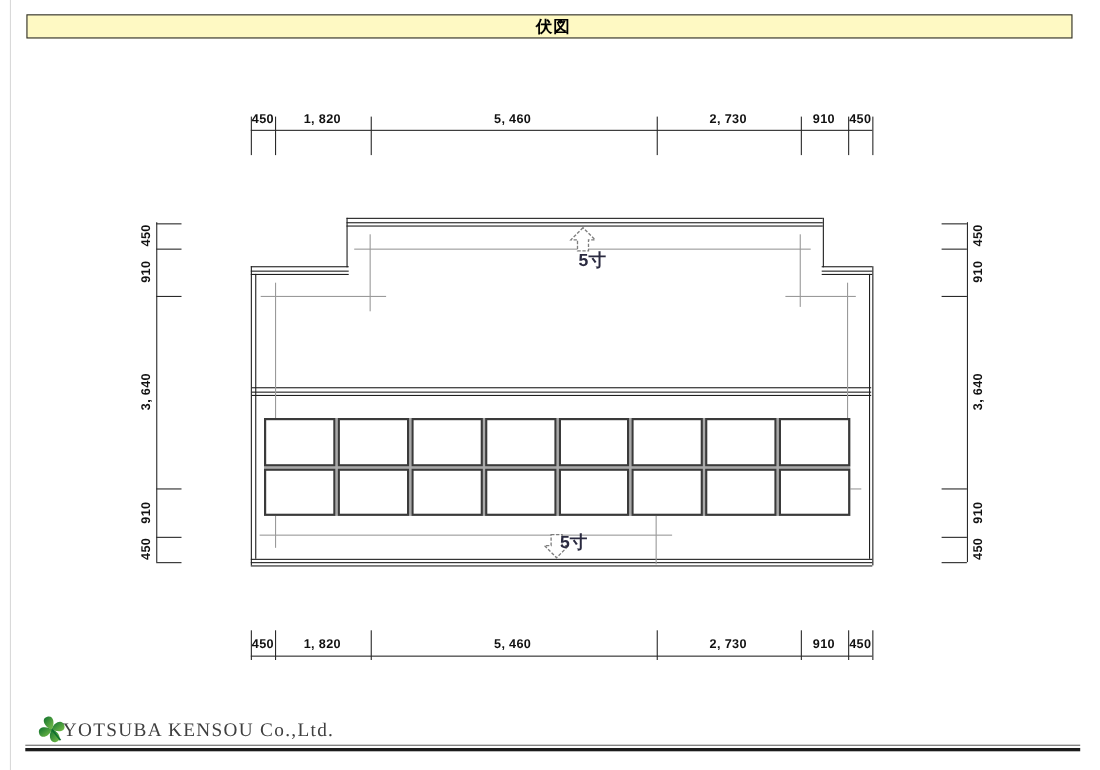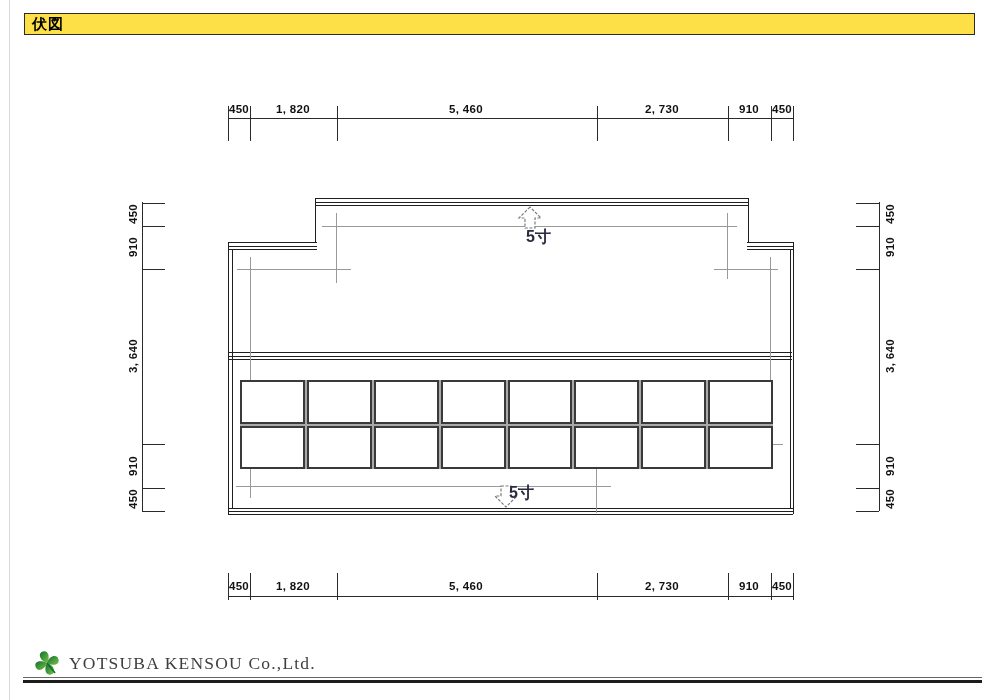--- a/index.html
+++ b/index.html
@@ -31,36 +31,36 @@
   
   .panel-grid{
     position:absolute;left:240px;top:380px;width:533px;height:89px;
     display:grid;gap:2px;background:#a9a9a9;box-sizing:border-box;
   }
   .panel-cell{background:#ffffff;border:2px solid #3a3a3a;box-sizing:border-box;}
   
   .slope-label{position:absolute;font-size:16px;font-weight:600;color:#2a2a40;white-space:nowrap;}
   
   .company-name{
-    position:absolute;left:69px;top:653px;
+    position:absolute;left:57px;top:653px;
     font-family:"Liberation Serif","DejaVu Serif",serif;
     font-size:17.5px;color:#3f3f3f;letter-spacing:1.2px;white-space:nowrap;
   }
   .footer-rule-thin{position:absolute;left:23px;top:677px;width:959px;height:1px;background:#666;}
   .footer-rule-thick{position:absolute;left:23px;top:679.5px;width:959px;height:3px;background:#1c1c1c;}
   svg{position:absolute;overflow:visible;}
 </style>
 </head>
 <body>
 
 <div id="screen">
 
   <div class="page-edge"></div>
 
-  <div class="title-bar" style="background: #fde047;">
+  <div class="title-bar" style="background: #fef9c3; justify-content: center;">
     <span>伏図</span>
   </div>
 
   <div id="plan">
       <div class="ln dark" style="left: 315px; top: 198px; width: 433px; height: 1px;"></div>
       <div class="ln dark" style="left: 315px; top: 201.5px; width: 433px; height: 1px;"></div>
       <div class="ln dark" style="left: 315px; top: 205px; width: 433px; height: 1px;"></div>
       <div class="ln dark" style="left: 228px; top: 242px; width: 89px; height: 1px;"></div>
       <div class="ln dark" style="left: 747px; top: 242px; width: 46px; height: 1px;"></div>
       <div class="ln dark" style="left: 228px; top: 245.5px; width: 89px; height: 1px;"></div>

